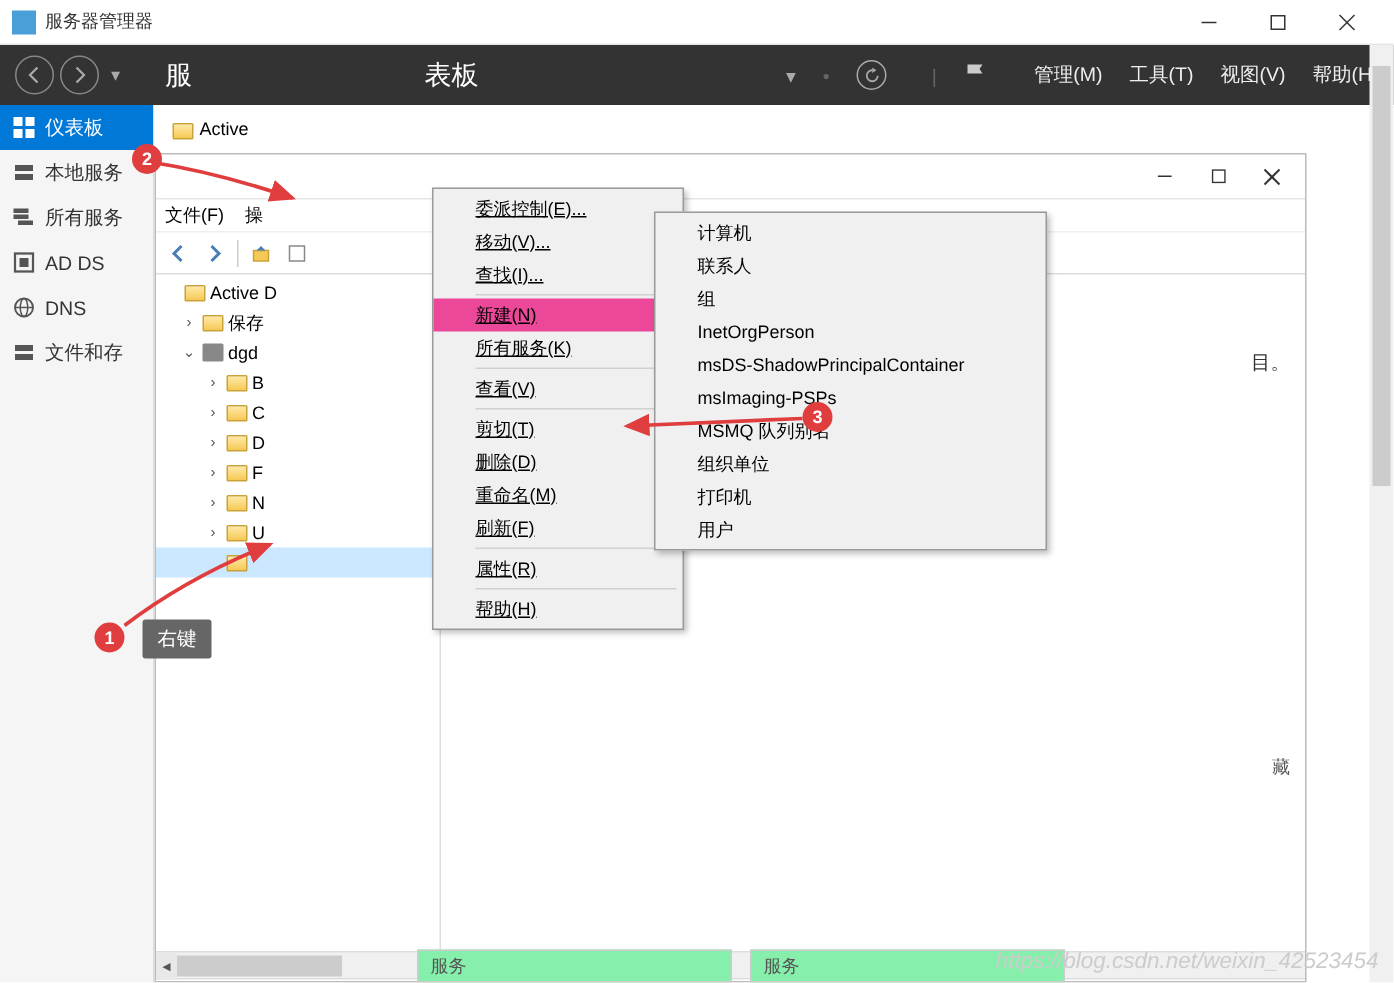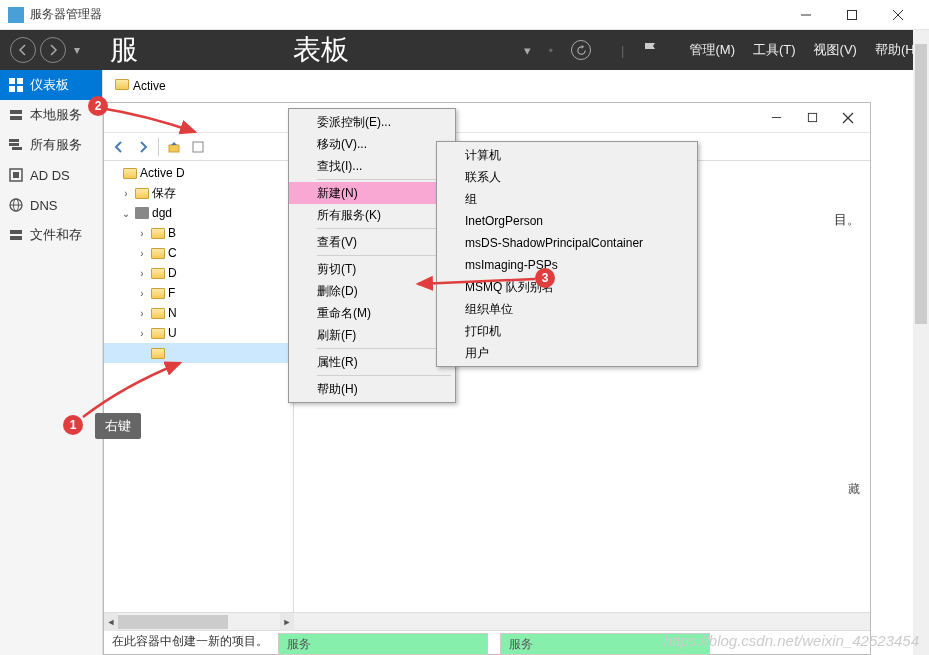--- a/index.html
+++ b/index.html
@@ -10,21 +10,21 @@
     .titlebar-icon { width: 16px; height: 16px; background: #4a9fd8; margin-right: 6px; }
     .titlebar-text { flex: 1; font-size: 12px; color: #333; }
     .titlebar-controls { display: flex; gap: 0; }
     .titlebar-btn { width: 46px; height: 30px; display: flex; align-items: center; justify-content: center; color: #555; }
     .titlebar-btn svg { width: 12px; height: 12px; }
     
     
     .dark-header { height: 40px; background: #333; display: flex; align-items: center; padding: 0 10px; color: #eee; }
     .nav-circle { width: 26px; height: 26px; border: 1.5px solid #888; border-radius: 50%; display: flex; align-items: center; justify-content: center; margin-right: 4px; }
     .nav-circle svg { width: 12px; height: 12px; fill: #aaa; }
-    .dark-title { font-size: 28px; color: #fff; margin-left: 30px; flex: 1; }
+    .dark-title { font-size: 18px; color: #fff; margin-left: 30px; flex: 1; }
     .dark-menu { display: flex; gap: 18px; font-size: 13px; align-items: center; }
     .refresh-circle { width: 20px; height: 20px; border: 1.5px solid #aaa; border-radius: 50%; display:flex; align-items:center; justify-content:center; margin-right: 12px; }
     .flag-icon { width: 14px; height: 16px; fill: #ccc; margin-right: 15px; }
     .dark-sep { color: #666; }
     
     
     .main { display: flex; height: calc(100% - 70px); border-radius: 16px; }
     
     
     .sidebar { width: 103px; background: #f5f5f5; border-right: 1px solid #ddd; }
@@ -54,30 +54,30 @@
     .right-panel-text { position: absolute; right: 10px; top: 50px; }
     .side-text { position: absolute; right: 10px; top: 320px; font-size: 12px; color: #555; }
     
     .status-bar { height: 20px; border-top: 1px solid #ddd; padding: 2px 8px; font-size: 12px; color: #333; }
     .hscroll { height: 18px; background: #f0f0f0; border-top: 1px solid #ddd; position: relative; }
     .hscroll-thumb { position: absolute; left: 14px; top: 2px; width: 110px; height: 14px; background: #ccc; }
     .hscroll-arrow { position: absolute; top: 0; width: 14px; height: 18px; background: #e8e8e8; display:flex; align-items:center; justify-content:center; font-size: 9px; color: #555; }
     
     
     .top-strip { position: absolute; left: 0; top: 0; right: 0; height: 32px; display: flex; align-items: center; }
-    .strip-folder { display: flex; align-items: flex-start; gap: 4px; margin-left: 12px; }
+    .strip-folder { display: flex; align-items: flex-end; gap: 4px; margin-left: 12px; }
     
     
     .context-menu { position: absolute; background: #f0f0f0; border: 1px solid #999; box-shadow: 2px 2px 4px rgba(0,0,0,0.25); font-size: 12px; z-index: 100; }
     .menu-item { height: 22px; display: flex; align-items: center; padding: 0 30px 0 28px; position: relative; white-space: nowrap; }
-    .menu-item:hover, .menu-item.hovered { background: #f9a8d4; }
+    .menu-item:hover, .menu-item.hovered { background: #ec4899; }
     .menu-sep { height: 1px; background: #d0d0d0; margin: 2px 4px 2px 28px; }
     .menu-arrow { position: absolute; right: 8px; font-size: 10px; color: #333; }
     
-    .menu1 { left: 185px; top: 38px; width: 168px; padding: 2px 0; }
+    .menu1 { left: 185px; top: 55px; width: 168px; padding: 2px 0; text-decoration: underline; }
     .menu2 { left: 333px; top: 71px; width: 262px; padding: 2px 0; }
     
     
     .anno-circle { position: absolute; width: 20px; height: 20px; background: #e03e3e; border-radius: 50%; color: #fff; font-size: 12px; display:flex; align-items:center; justify-content:center; z-index: 200; font-weight: bold; }
     .anno-label { position: absolute; background: #666; color: #fff; padding: 4px 10px; border-radius: 2px; font-size: 13px; z-index: 200; }
     .arrow-svg { position: absolute; z-index: 150; pointer-events: none; }
     
     
     .bottom-frag { position: absolute; bottom: 0; height: 22px; border: 1px solid #ccc; padding: 2px 8px; font-size: 12px; color: #555; background: #86efac; }
     .watermark { position: absolute; bottom: 6px; right: 10px; color: #ccc; font-size: 15px; font-style: italic; z-index: 5; }
@@ -214,20 +214,24 @@
             <svg width="11" height="11" viewBox="0 0 12 12">
               <rect x="1.5" y="1.5" width="9" height="9" fill="none" stroke="#333"></rect>
             </svg>
           </div>
         <div class="inner-btn">
             <svg width="12" height="12" viewBox="0 0 12 12">
               <line x1="1" y1="1" x2="11" y2="11" stroke="#333" stroke-width="1.3"></line>
               <line x1="11" y1="1" x2="1" y2="11" stroke="#333" stroke-width="1.3"></line>
             </svg>
           </div>
+      </div>
+      <div class="inner-menubar">
+        <span>文件(F)</span>
+        <span>操</span>
       </div>
       <div class="inner-toolbar">
         <div class="tb-btn">
             <svg width="14" height="14" viewBox="0 0 14 14">
               <path d="M9 2 L4 7 L9 12" fill="none" stroke="#4a7db5" stroke-width="2"></path>
             </svg>
           </div>
         <div class="tb-btn">
             <svg width="14" height="14" viewBox="0 0 14 14">
               <path d="M5 2 L10 7 L5 12" fill="none" stroke="#4a7db5" stroke-width="2"></path>

